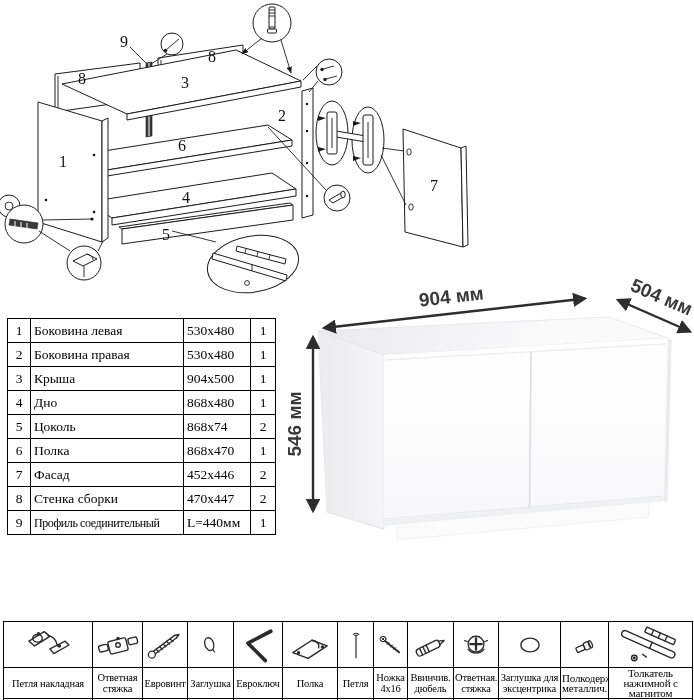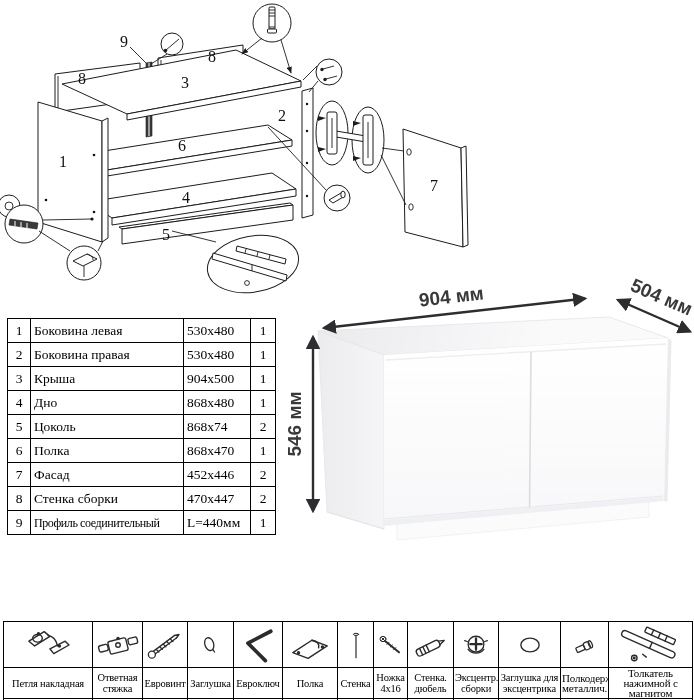--- a/index.html
+++ b/index.html
@@ -423,24 +423,24 @@
           </svg>
         </td>
       </tr>
       <tr>
         <td class="name-cell">Петля накладная</td>
         <td class="name-cell">Ответная стяжка</td>
         <td class="name-cell">Евровинт</td>
         <td class="name-cell">Заглушка</td>
         <td class="name-cell">Евроключ</td>
         <td class="name-cell">Полка</td>
-        <td class="name-cell">Стенка</td>
+        <td class="name-cell">Петля</td>
         <td class="name-cell">Ножка 4x16</td>
-        <td class="name-cell">Стенка. дюбель</td>
-        <td class="name-cell">Эксцентр. сборки</td>
+        <td class="name-cell">Ввинчив. дюбель</td>
+        <td class="name-cell">Ответная. стяжка</td>
         <td class="name-cell">Заглушка для эксцентрика</td>
         <td class="name-cell small">Полкодерж. металлич.</td>
         <td class="name-cell small">Толкатель нажимной с магнитом</td>
       </tr>
       <tr>
         <td class="count-cell">4</td>
         <td class="count-cell">4</td>
         <td class="count-cell">8</td>
         <td class="count-cell">8</td>
         <td class="count-cell">1</td>

